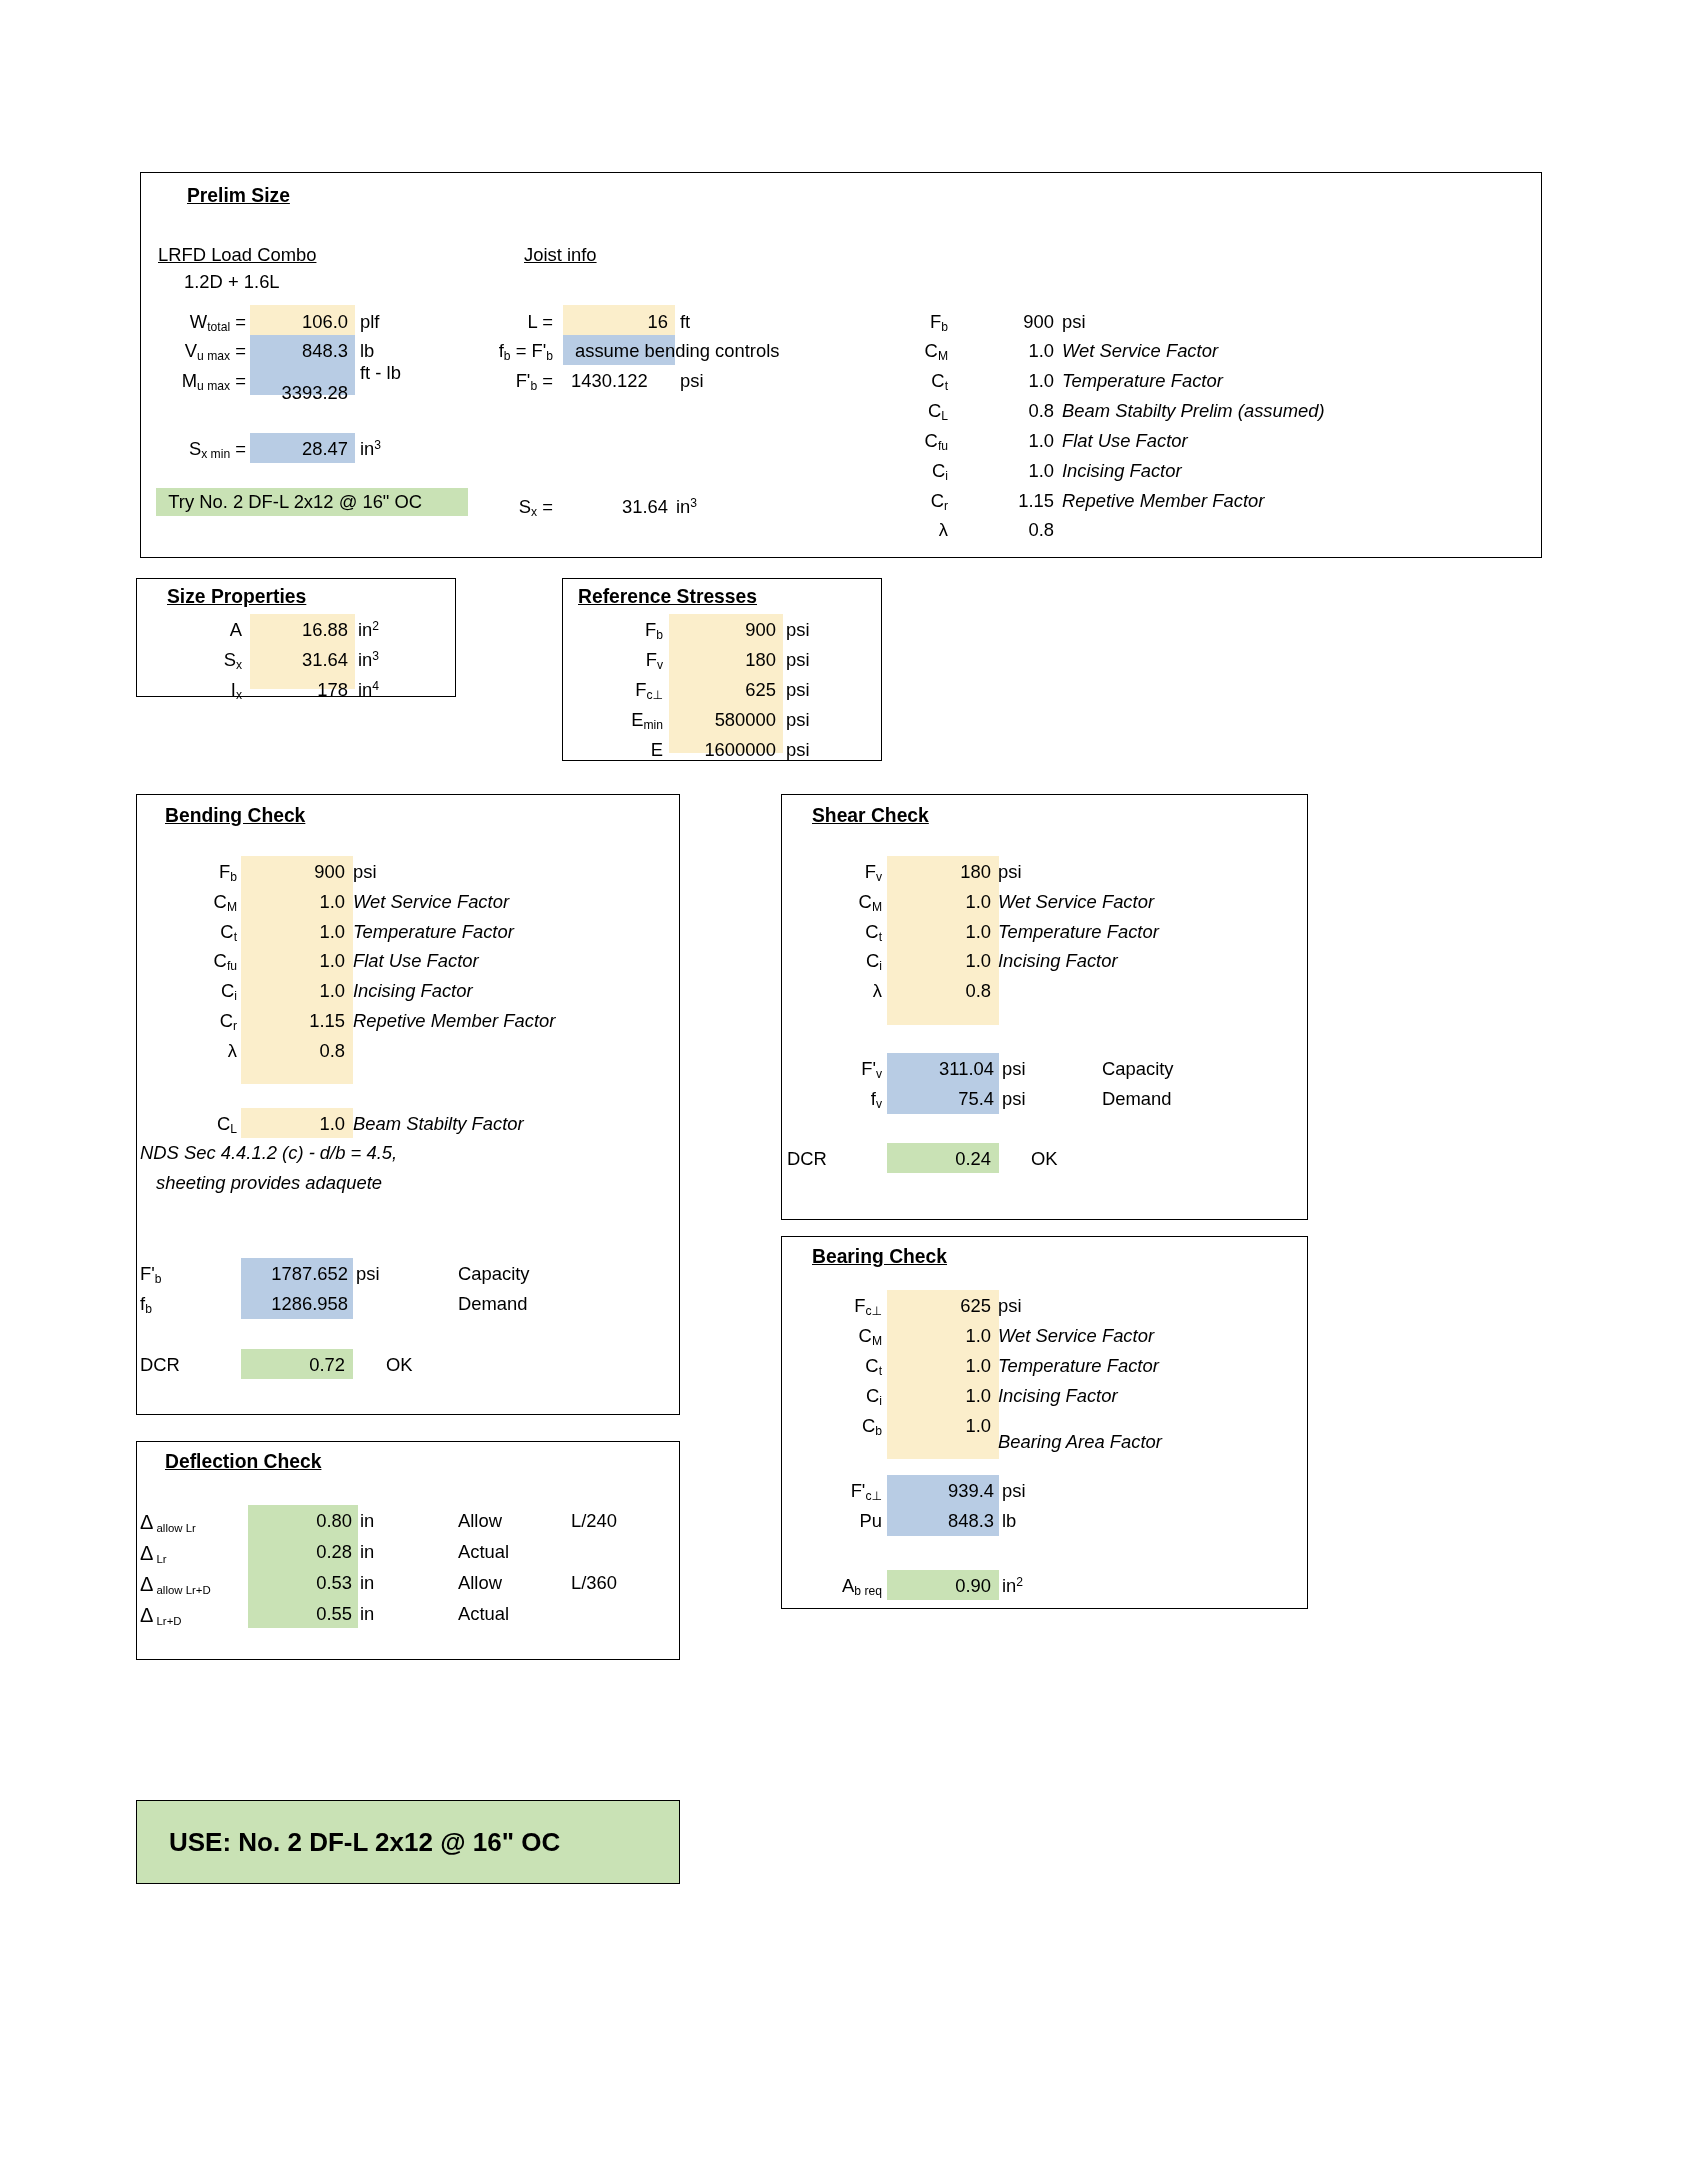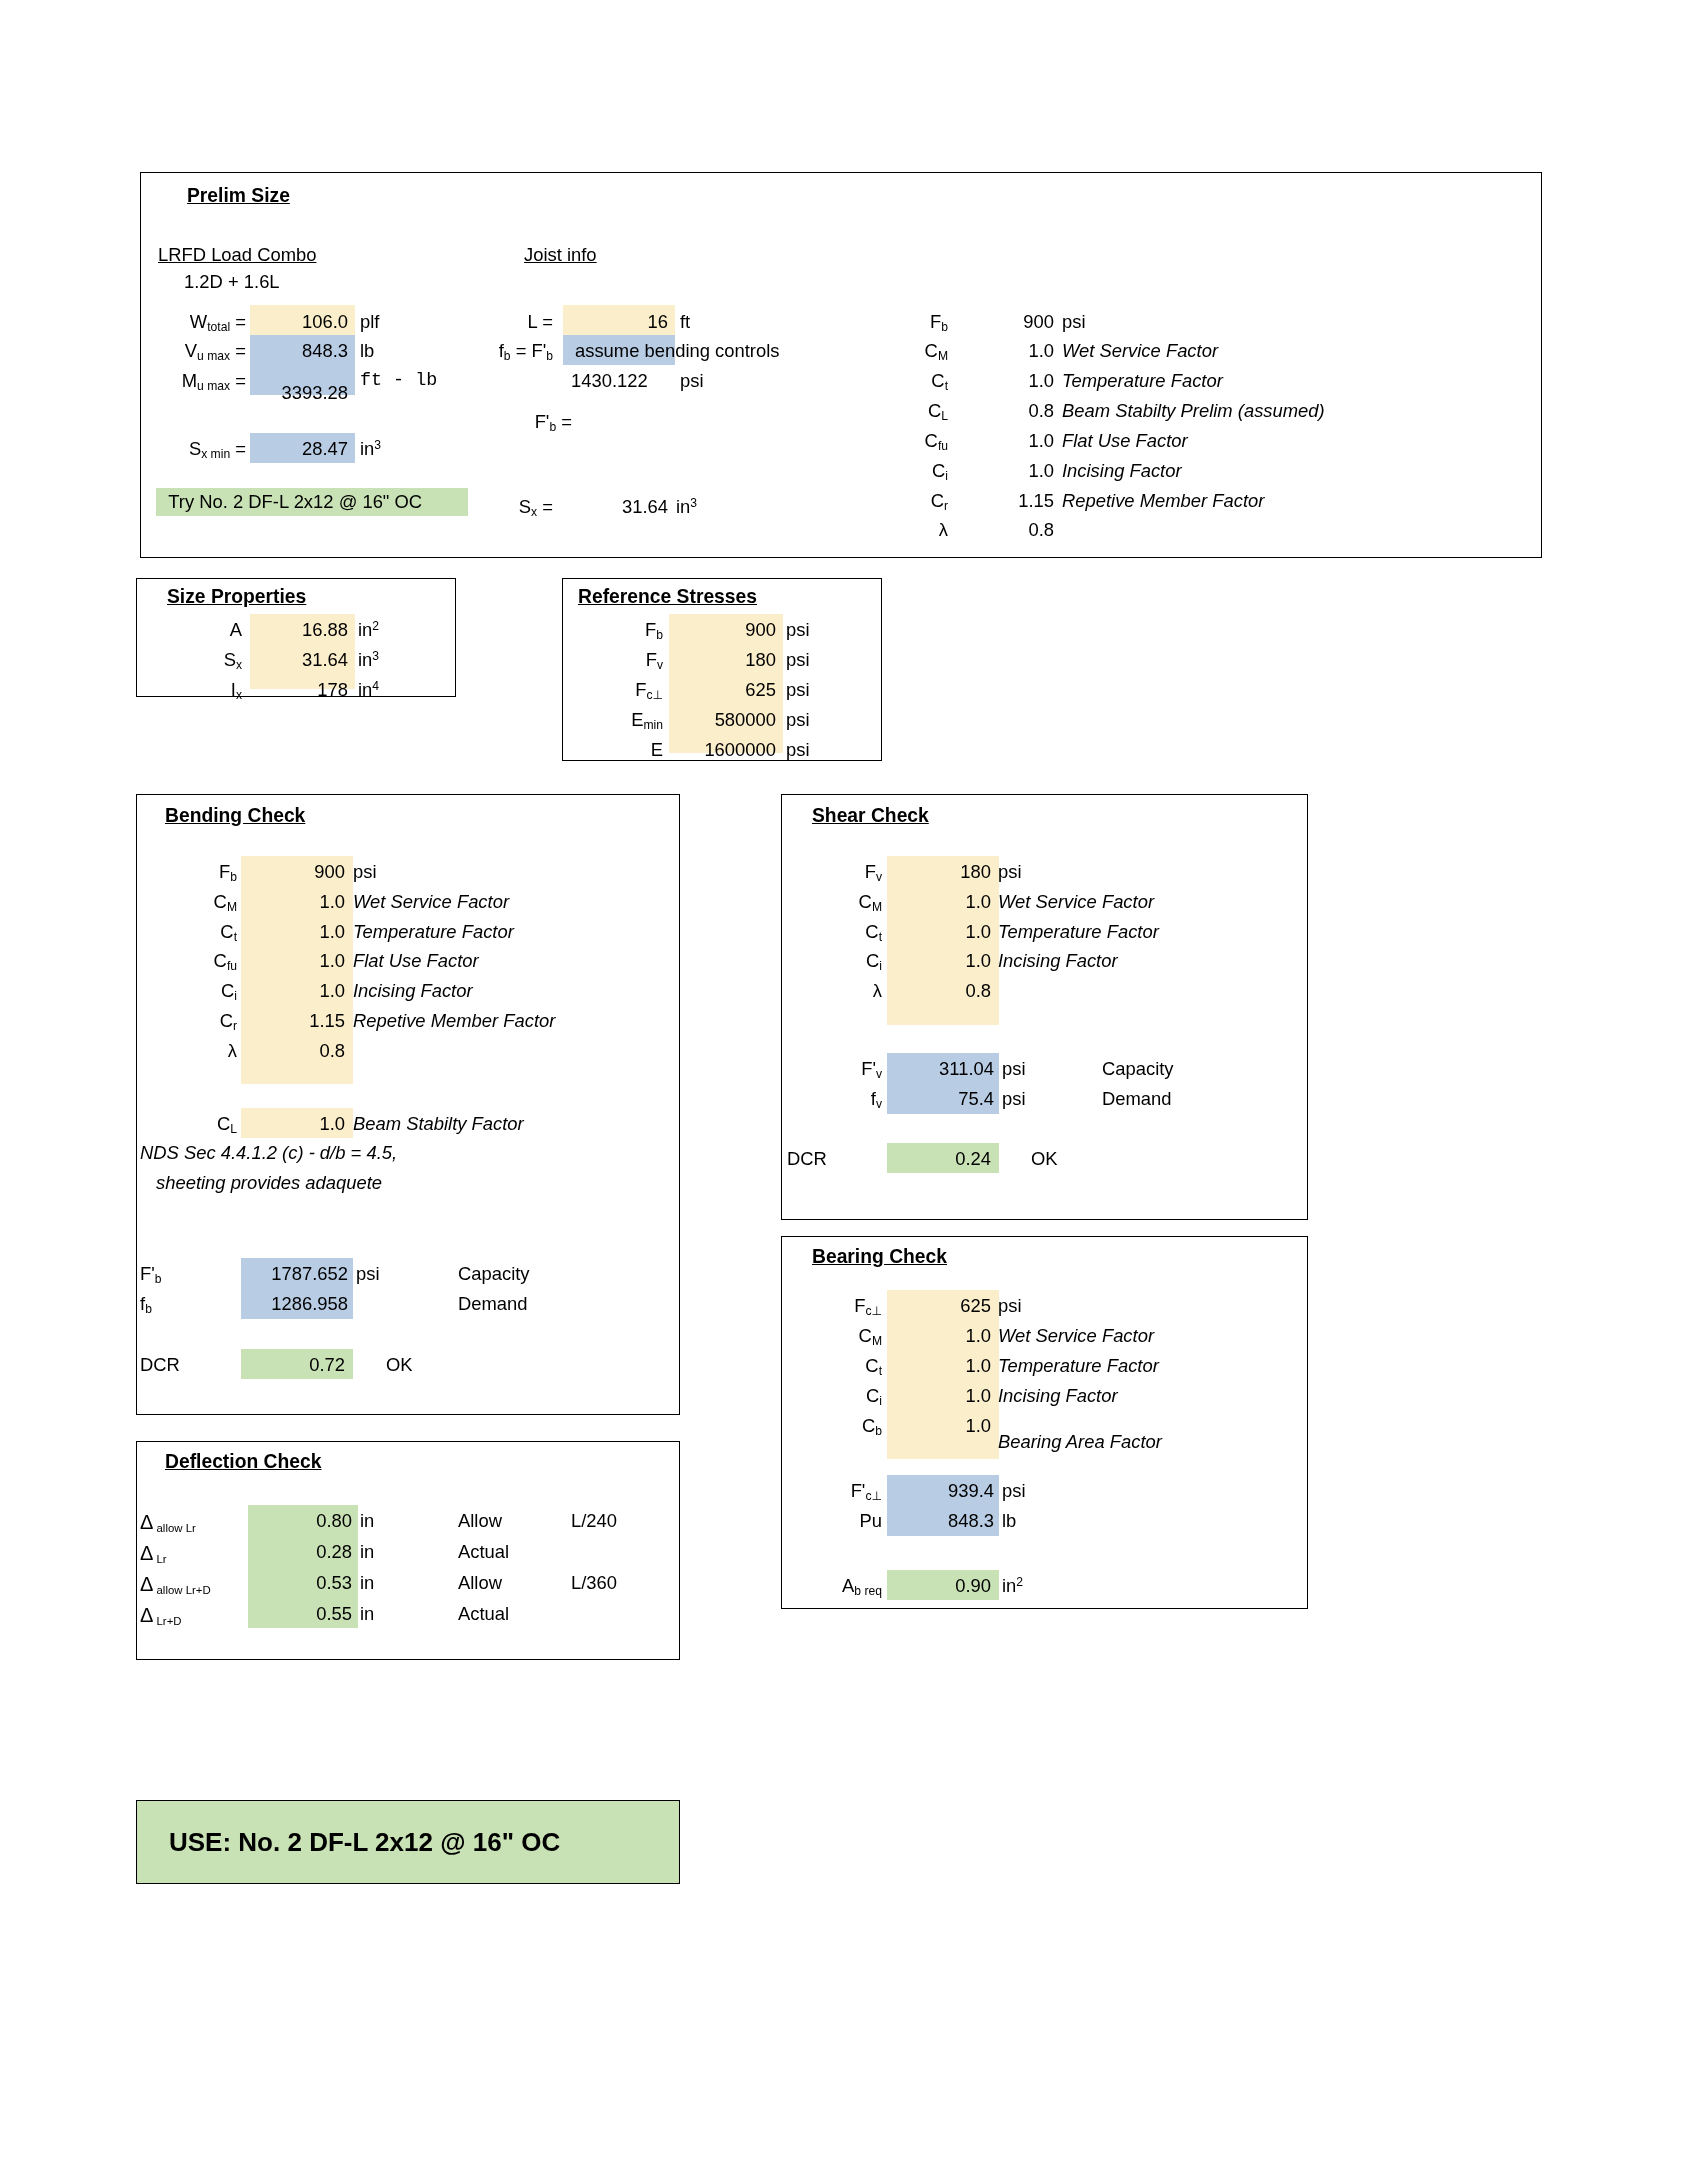--- a/index.html
+++ b/index.html
@@ -90,21 +90,21 @@
 <div class="t r" style="left:114px;top:342px;width:132px;">
   <span>V</span><sub>u max</sub> <span>=</span>
 </div>
 <div class="t r" style="left:250px;top:342px;width:98px;">848.3</div>
 <div class="t" style="left:360px;top:342px;">lb</div>
 
 <div class="t r" style="left:114px;top:372px;width:132px;">
   <span>M</span><sub>u max</sub> <span>=</span>
 </div>
 <div class="t r" style="left:250px;top:372px;width:98px;margin-top:12px;">3393.28</div>
-<div class="t" style="left:360px;top:372px;font-family:Liberation Mono, monospace;">ft - lb</div>
+<div class="t" style="left:360px;top:364px;">ft - lb</div>
 
 <div class="t r" style="left:114px;top:440px;width:132px;">
   <span>S</span><sub>x min</sub> <span>=</span>
 </div>
 <div class="t r" style="left:250px;top:440px;width:98px;">28.47</div>
 <div class="t" style="left:360px;top:440px;">
   <span>in</span><sup>3</sup>
 </div>
 
 <div class="trybox" style="left:156px;top:488px;width:312px;height:28px;">
@@ -113,21 +113,21 @@
 
 <div class="t r" style="left:456px;top:313px;width:97px;">L =</div>
 <div class="t r" style="left:563px;top:313px;width:105px;">16</div>
 <div class="t" style="left:680px;top:313px;">ft</div>
 
 <div class="t r" style="left:439px;top:342px;width:114px;">
   <span>f</span><sub>b</sub><span> = F'</span><sub>b</sub>
 </div>
 <div class="t" style="left:575px;top:342px;">assume bending controls</div>
 
-<div class="t r" style="left:458px;top:372px;width:114px;margin-top:41px;">
+<div class="t r" style="left:439px;top:372px;width:114px;">
   <span>F'</span><sub>b</sub> <span>=</span>
 </div>
 <div class="t" style="left:571px;top:372px;">1430.122</div>
 <div class="t" style="left:680px;top:372px;">psi</div>
 
 <div class="t r" style="left:456px;top:498px;width:97px;">
   <span>S</span><sub>x</sub> <span>=</span>
 </div>
 <div class="t r" style="left:563px;top:498px;width:105px;">31.64</div>
 <div class="t" style="left:676px;top:498px;">

